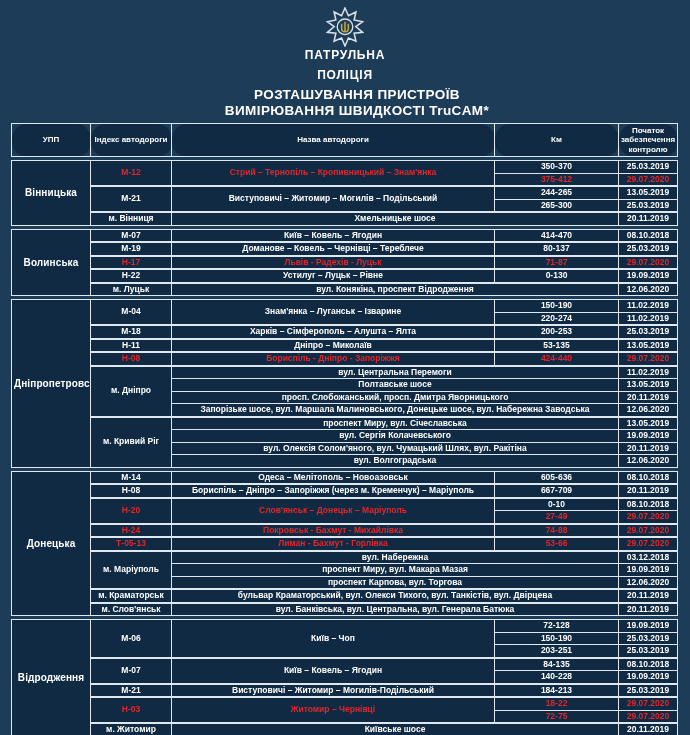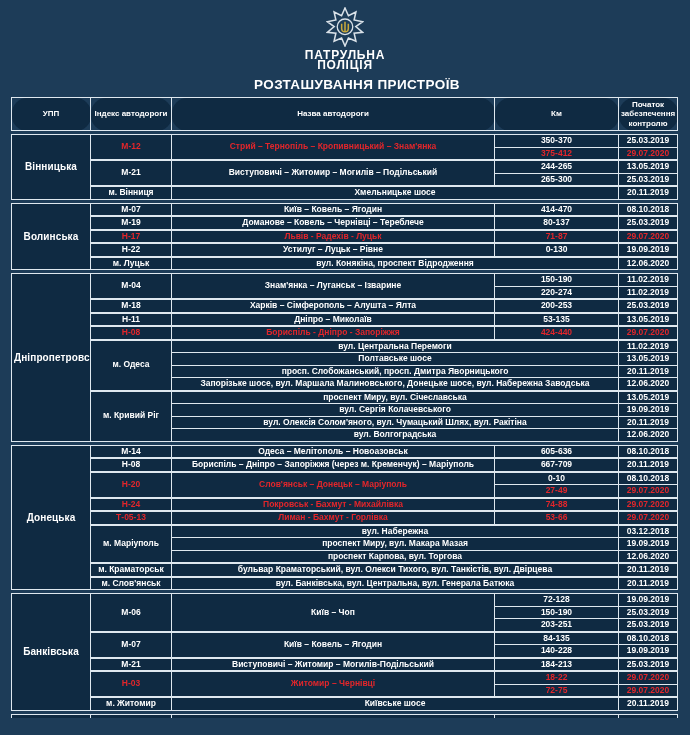--- a/index.html
+++ b/index.html
@@ -49,23 +49,24 @@
 <body>
 
 <div class="page">
   <header>
     <svg class="badge" width="38" height="40" viewBox="0 0 40 42">
       <path d="M20 1 L23.6 9.2 L31.5 5.2 L29.6 13.6 L38.6 15.4 L31.4 20.6 L38.6 26.6 L29.6 27.6 L31.5 36 L23.6 32.6 L20 41 L16.4 32.6 L8.5 36 L10.4 27.6 L1.4 26.6 L8.6 20.6 L1.4 15.4 L10.4 13.6 L8.5 5.2 L16.4 9.2 Z" fill="none" stroke="#d9e1e8" stroke-width="1.6"></path>
       <circle cx="20" cy="20.8" r="8.2" fill="none" stroke="#d9e1e8" stroke-width="1.4"></circle>
       <path d="M20 15.5 V26 M16.5 17.5 V22.5 Q16.5 26 20 26 Q23.5 26 23.5 22.5 V17.5" fill="none" stroke="var(--trident)" stroke-width="1.6"></path>
     </svg>
     <div class="org">ПАТРУЛЬНА</div>
-    <div class="org" style="margin-top:0;">ПОЛІЦІЯ</div>
+    <div class="org" style="margin-top:10px;">ПОЛІЦІЯ</div>
     <h1>
       <span>РОЗТАШУВАННЯ ПРИСТРОЇВ</span><br>
+      <span>ВИМІРЮВАННЯ ШВИДКОСТІ TruCAM*</span>
     </h1>
   </header>
 
   <table class="hdr">
     <colgroup id="cols">
         <col class="c0">
         <col class="c1">
         <col class="c2">
         <col class="c3">
         <col class="c4">
@@ -192,21 +193,21 @@
             <td>53-135</td>
             <td>13.05.2019</td>
           </tr>
           <tr class="road-start">
             <td class="red" rowspan="1">Н-08</td>
             <td class="red" rowspan="1">Бориспіль - Дніпро - Запоріжжя</td>
             <td class="red">424-440</td>
             <td class="red">29.07.2020</td>
           </tr>
           <tr class="road-start">
-            <td rowspan="4">м. Одеса</td>
+            <td rowspan="4">м. Дніпро</td>
             <td colspan="2">вул. Центральна Перемоги</td>
             <td>11.02.2019</td>
           </tr>
           <tr>
             <td colspan="2">Полтавське шосе</td>
             <td>13.05.2019</td>
           </tr>
           <tr>
             <td colspan="2">просп. Слобожанський, просп. Дмитра Яворницького</td>
             <td>20.11.2019</td>
@@ -306,21 +307,21 @@
       <table class="sec">
         <colgroup>
           <col class="c0">
           <col class="c1">
           <col class="c2">
           <col class="c3">
           <col class="c4">
         </colgroup>
         <tbody>
           <tr>
-            <td rowspan="9" class="region">Банківська</td>
+            <td rowspan="9" class="region">Відродження</td>
             <td rowspan="3">М-06</td>
             <td rowspan="3">Київ – Чоп</td>
             <td>72-128</td>
             <td>19.09.2019</td>
           </tr>
           <tr>
             <td>150-190</td>
             <td>25.03.2019</td>
           </tr>
           <tr>

